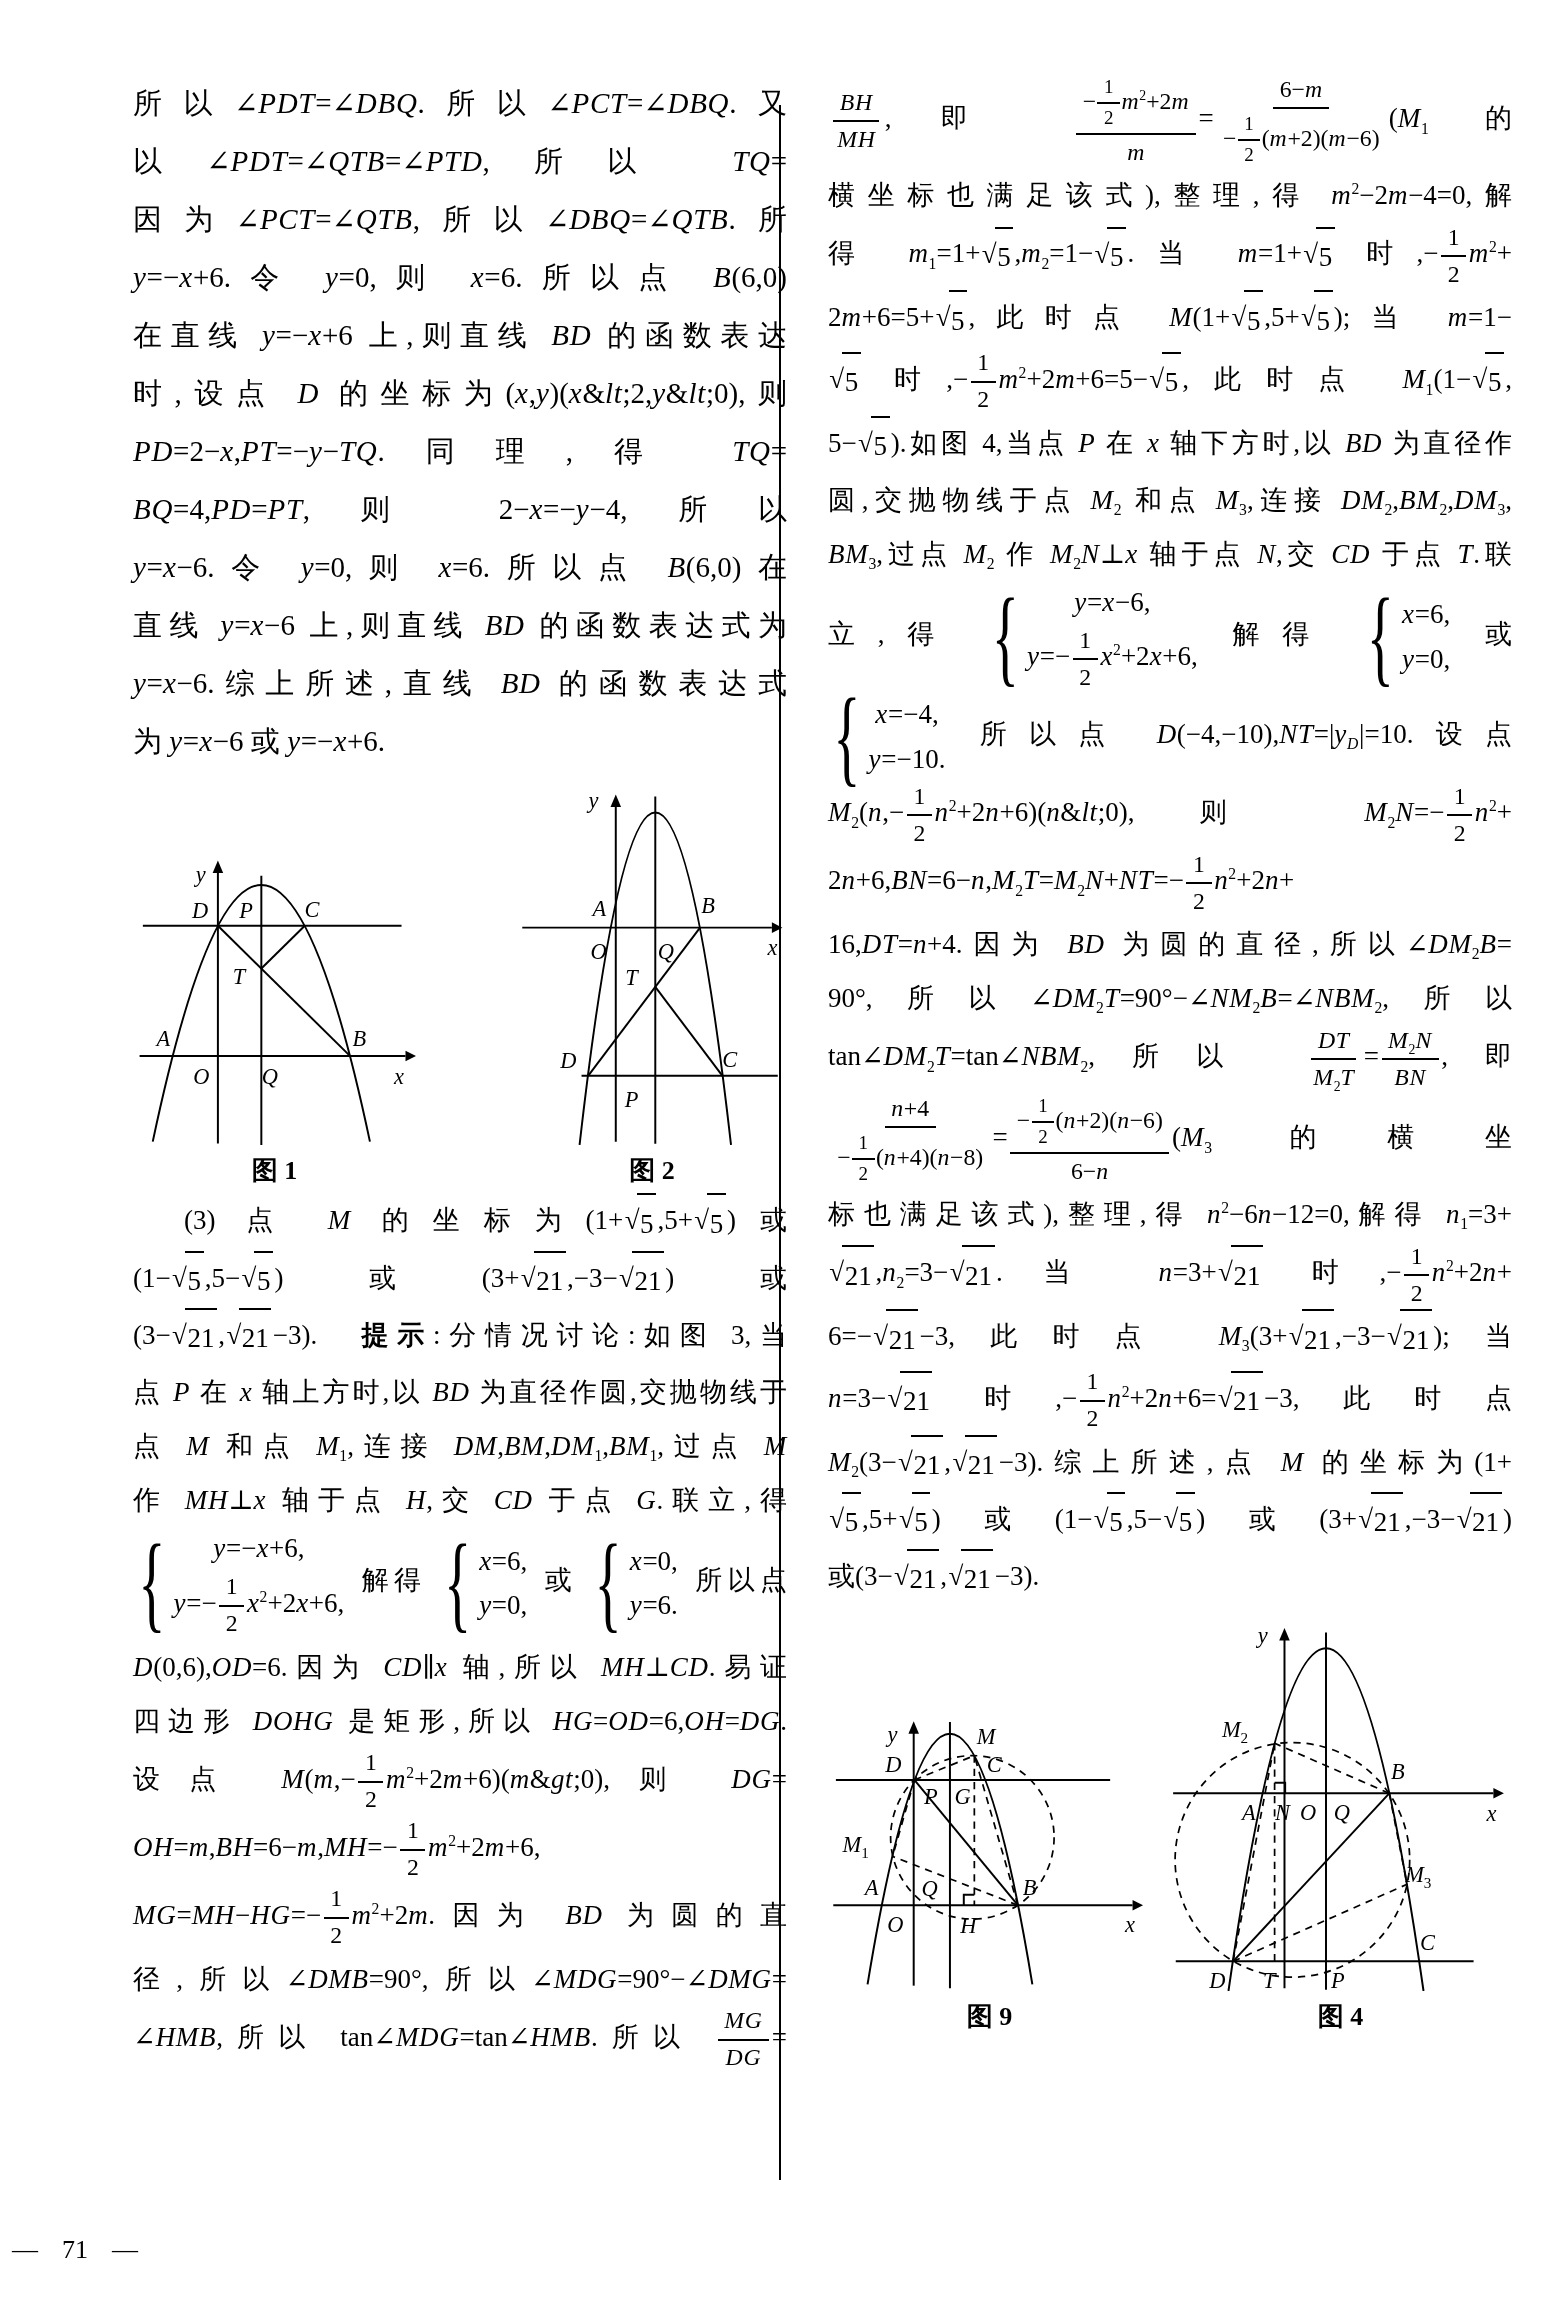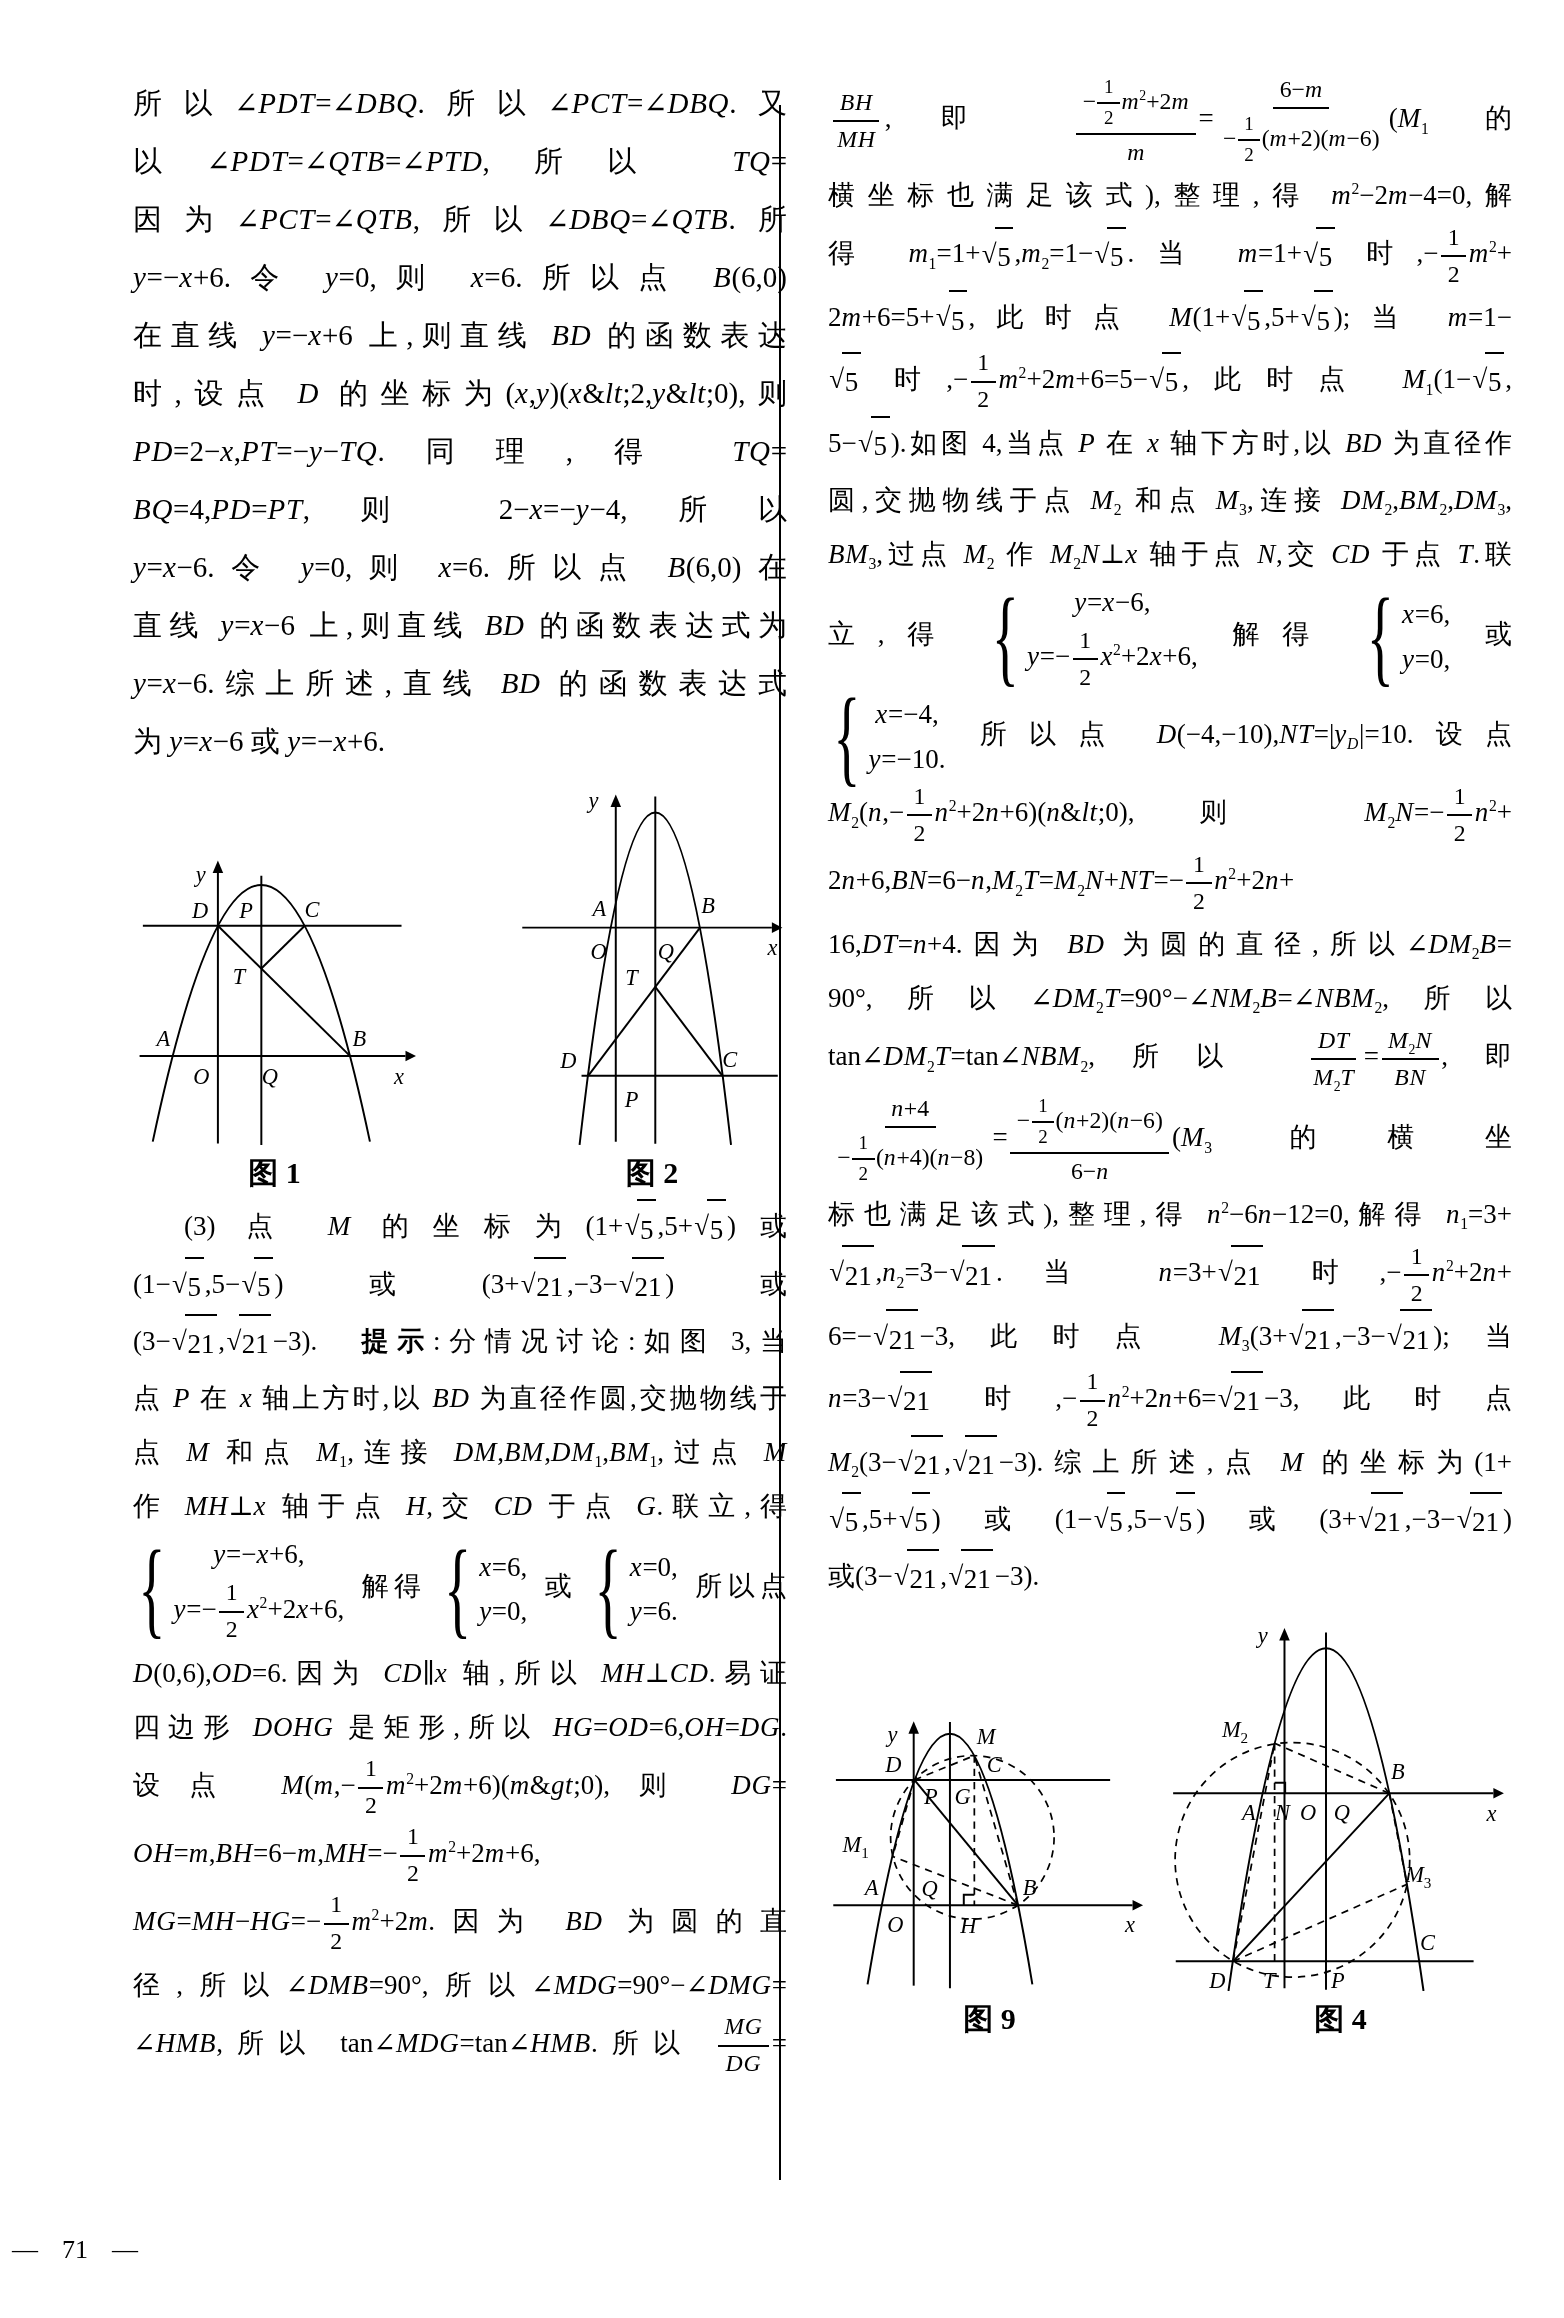--- a/index.html
+++ b/index.html
@@ -28,21 +28,21 @@
   .vin{border-top:2px solid #000;padding:1.3px 2.6px 0 2.6px;}
   
   .sys{display:inline-flex;align-items:center;vertical-align:middle;margin:0 5.3px;}
   .brace{display:inline-block;font-size:2.1em;font-weight:400;transform:scaleY(1.9);
          transform-origin:center;margin-right:8px;line-height:1;}
   .sysb{display:inline-flex;flex-direction:column;align-items:center;row-gap:1.3px;text-align:left;}
   .sysb>span{display:block;line-height:1.6;}
   
   .fig-row{display:flex;justify-content:space-between;align-items:flex-end;margin:16px 0 5.3px;}
   figure{margin:0;display:flex;flex-direction:column;align-items:center;}
-  .figcap{font-weight:700;font-size:30px;margin-top:8px;font-family:"Liberation Serif","DejaVu Serif",serif;}
+  .figcap{font-weight:700;font-size:26px;margin-top:8px;font-family:"Liberation Serif","DejaVu Serif",serif;}
   svg .fg{stroke:#000;stroke-width:3;fill:none;}
   svg .fgd{stroke:#000;stroke-width:2.6;fill:none;stroke-dasharray:11 9;}
   svg .arr{fill:#000;stroke:none;}
   svg text{font-family:"Liberation Serif","DejaVu Serif",serif;font-style:italic;
            font-size:34px;fill:#000;text-anchor:middle;}
   svg .svgsub{font-size:23px;font-style:normal;}
   
   .footer{position:absolute;top:2235px;left:0;width:1564px;font-size:26px;}
   .footer span{margin:0 12px;}
 </style>

